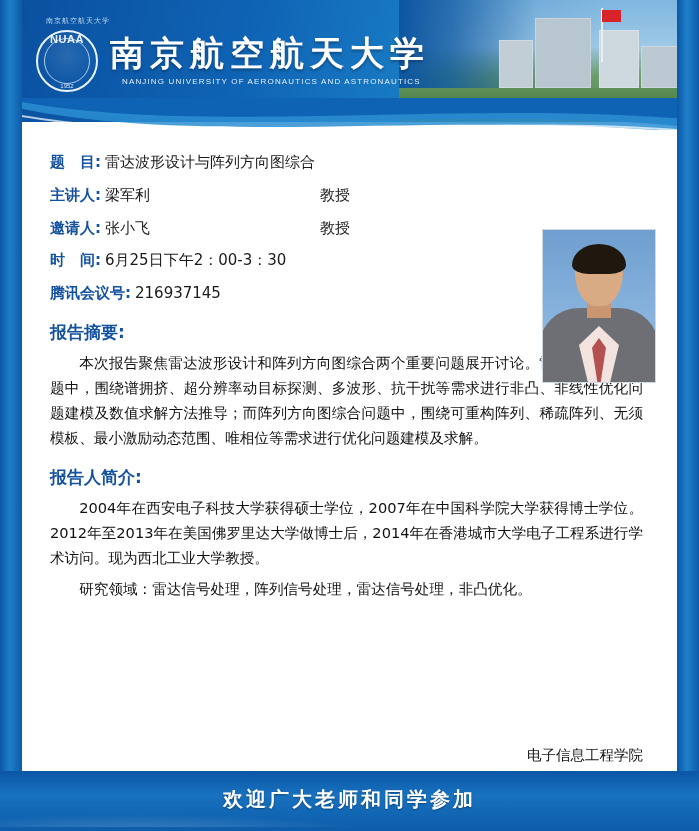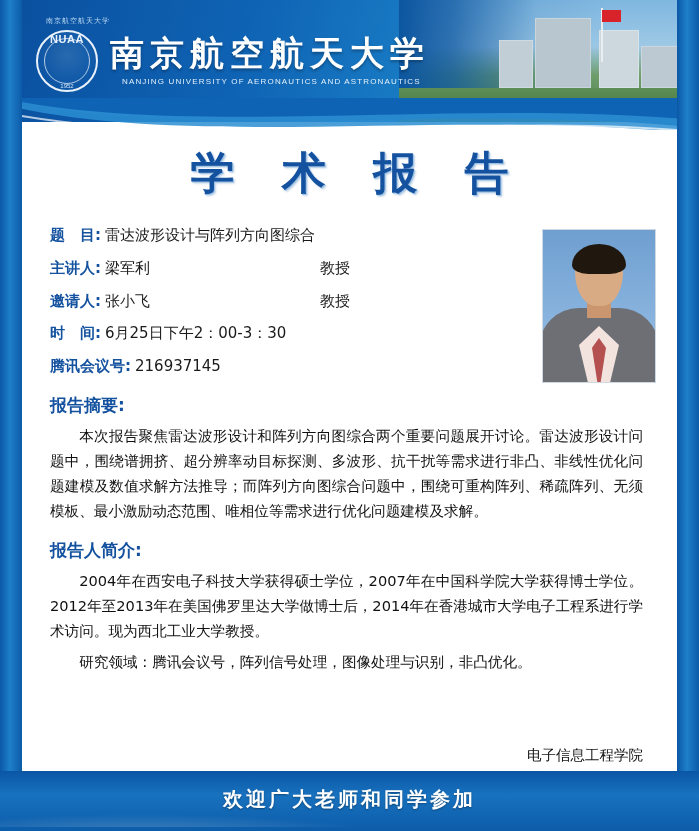--- a/index.html
+++ b/index.html
@@ -353,21 +353,20 @@
     <svg width="699" height="46" viewBox="0 0 699 46" preserveAspectRatio="none">
       <path d="M0,0 C180,46 460,4 699,30 L699,0 L0,0 Z" fill="#0f63b4"></path>
       <path d="M0,6 C190,52 450,10 699,36 L699,22 C450,0 190,40 0,0 Z" fill="#2b8ed2" opacity="0.85"></path>
       <path d="M0,20 C200,60 470,16 699,40 L699,46 L0,46 Z" fill="#ffffff"></path>
       <path d="M0,14 C210,56 480,12 699,34" stroke="#ffffff" stroke-width="2" fill="none" opacity="0.7"></path>
     </svg>
   </div>
 
   <div class="content">
 
-    <div class="title-main">学 术 报 告</div>
 
     <div class="portrait">
       <div class="p-body"></div>
       <div class="p-shirt"></div>
       <div class="p-tie"></div>
       <div class="p-neck"></div>
       <div class="p-head"></div>
       <div class="p-hair"></div>
     </div>
 
@@ -400,21 +399,21 @@
         <div class="info-value">216937145</div>
       </div>
 
     </div>
 
     <div class="section-head">报告摘要:</div>
     <div class="para">本次报告聚焦雷达波形设计和阵列方向图综合两个重要问题展开讨论。雷达波形设计问题中，围绕谱拥挤、超分辨率动目标探测、多波形、抗干扰等需求进行非凸、非线性优化问题建模及数值求解方法推导；而阵列方向图综合问题中，围绕可重构阵列、稀疏阵列、无须模板、最小激励动态范围、唯相位等需求进行优化问题建模及求解。</div>
 
     <div class="section-head">报告人简介:</div>
     <div class="para">2004年在西安电子科技大学获得硕士学位，2007年在中国科学院大学获得博士学位。2012年至2013年在美国佛罗里达大学做博士后，2014年在香港城市大学电子工程系进行学术访问。现为西北工业大学教授。</div>
-    <div class="para">研究领域：腾讯会议号，阵列信号处理，图像处理与识别，非凸优化。</div>
+    <div class="para">研究领域：雷达信号处理，阵列信号处理，雷达信号处理，非凸优化。</div>
 
     <div class="footer-org">电子信息工程学院</div>
   </div>
 
   <div class="frame-left"></div>
   <div class="frame-right"></div>
   <div class="frame-bottom">
     <div class="bottom-text">欢迎广大老师和同学参加</div>
   </div>
 

